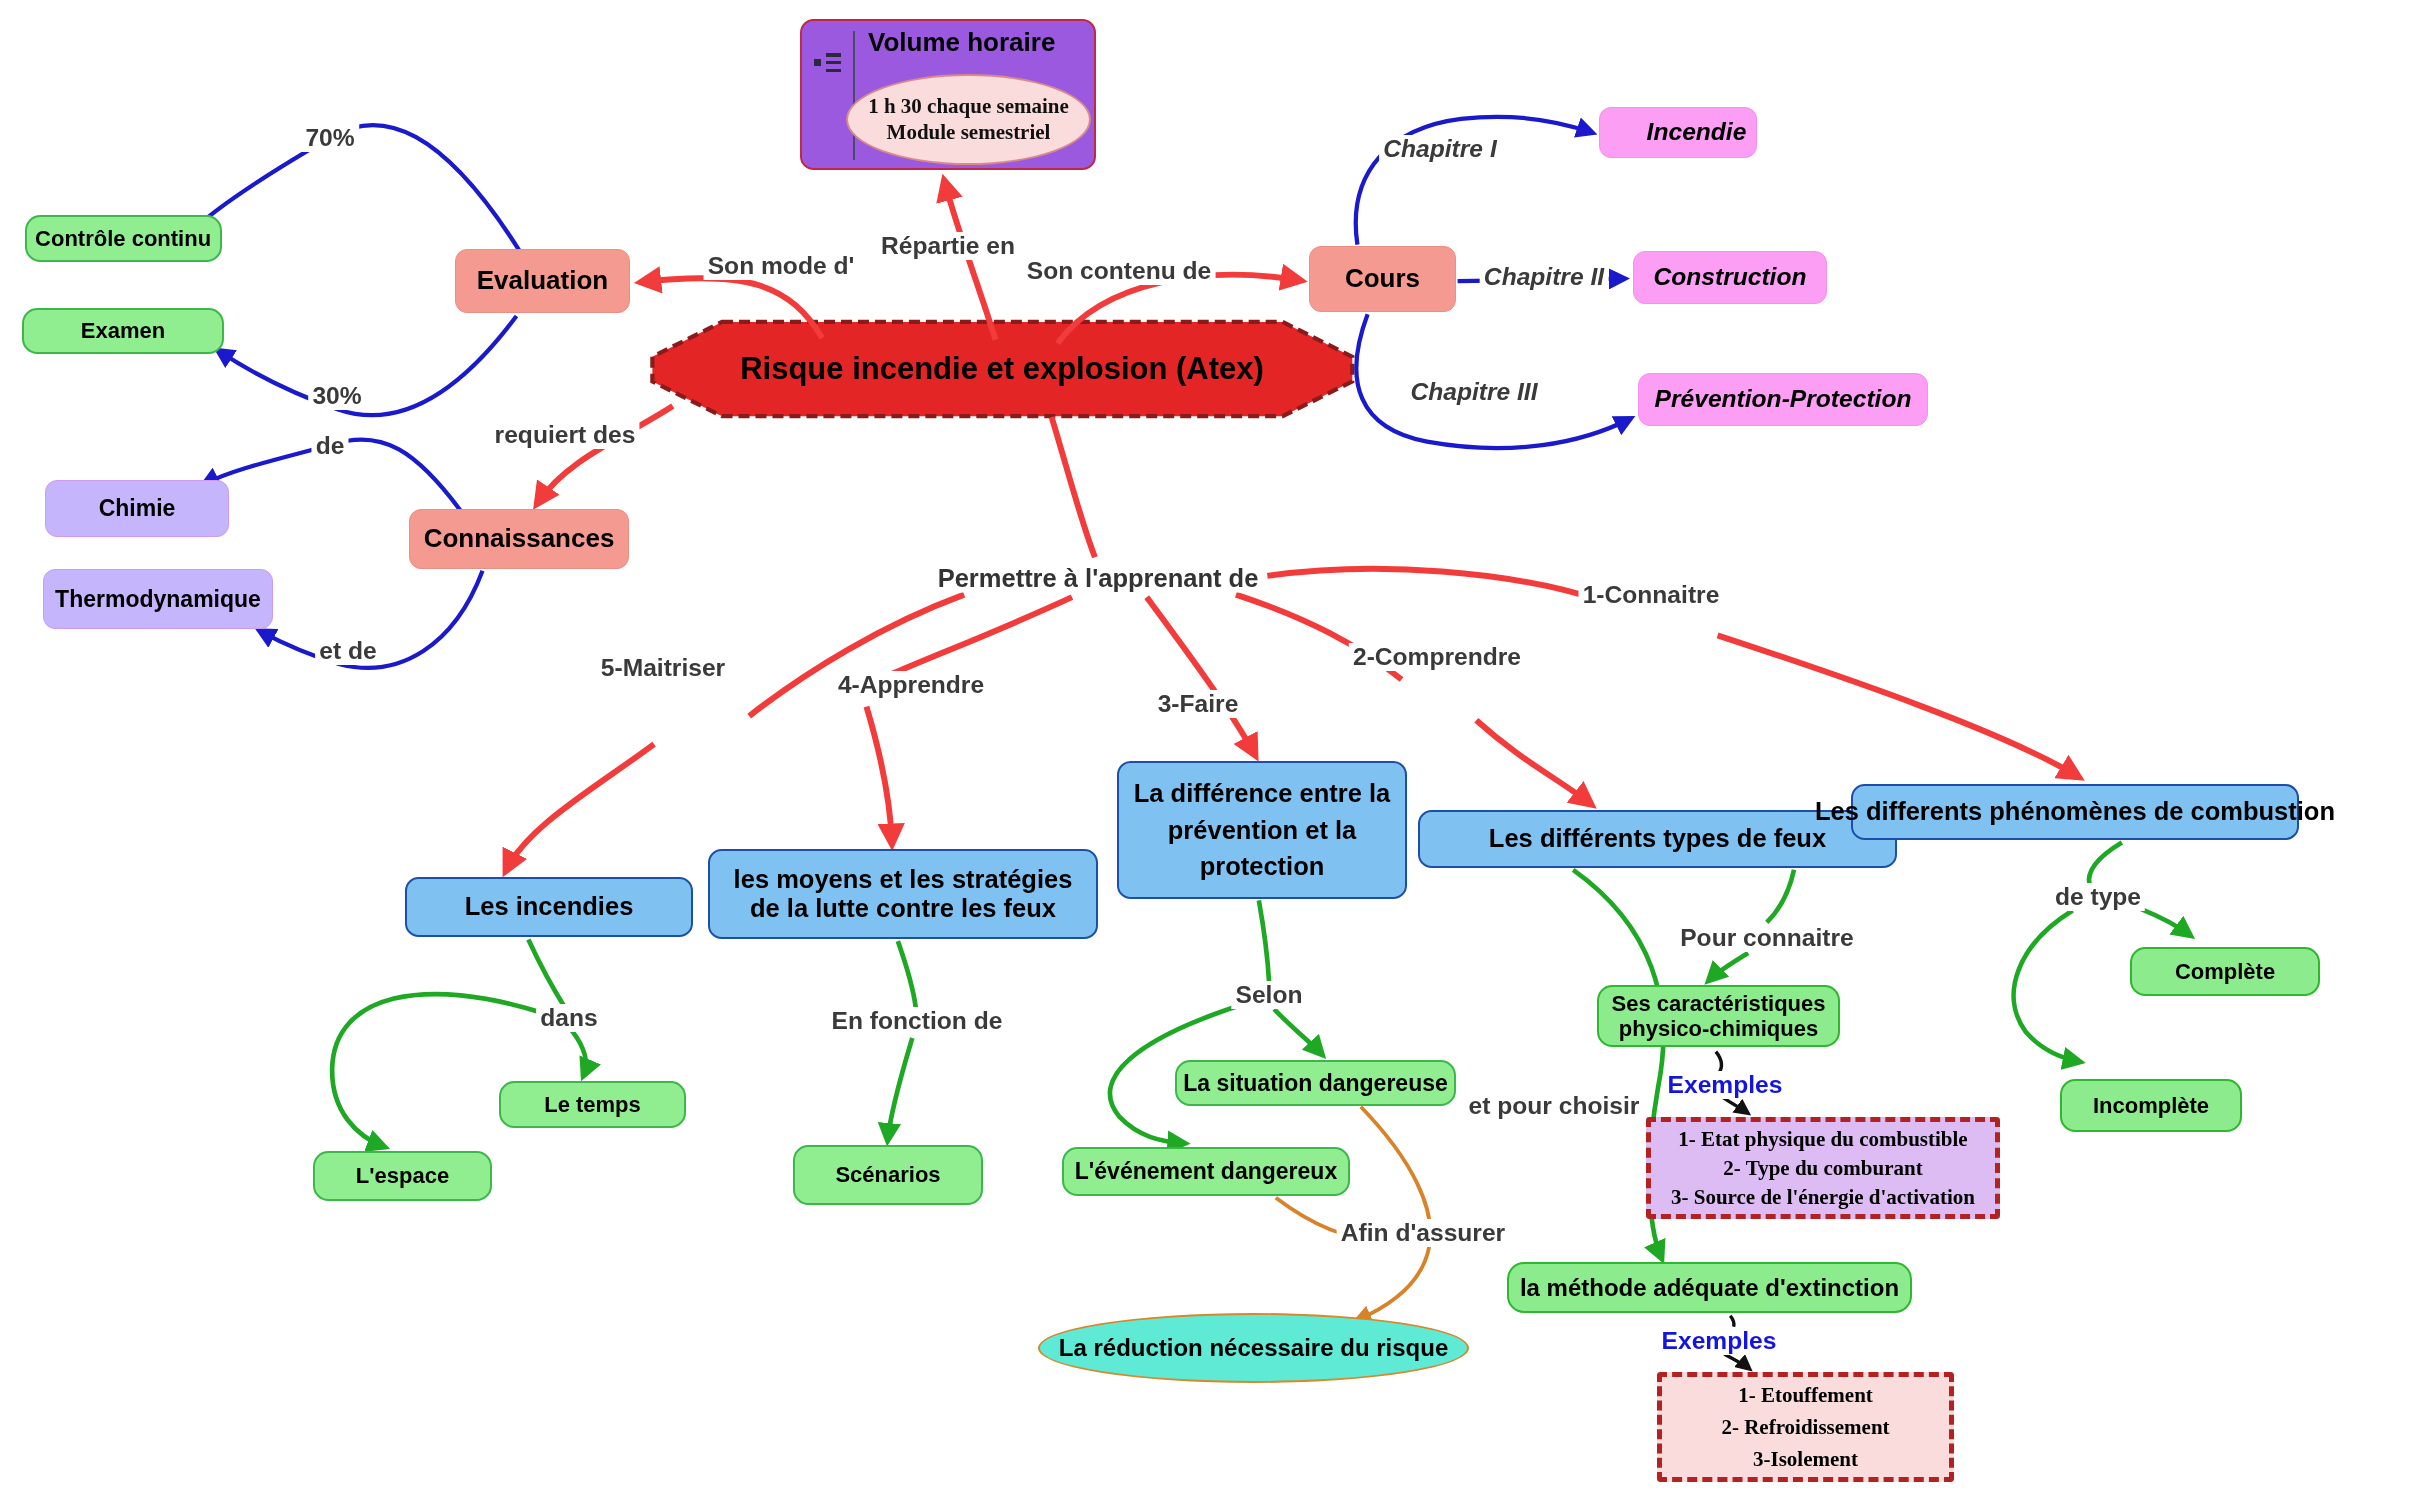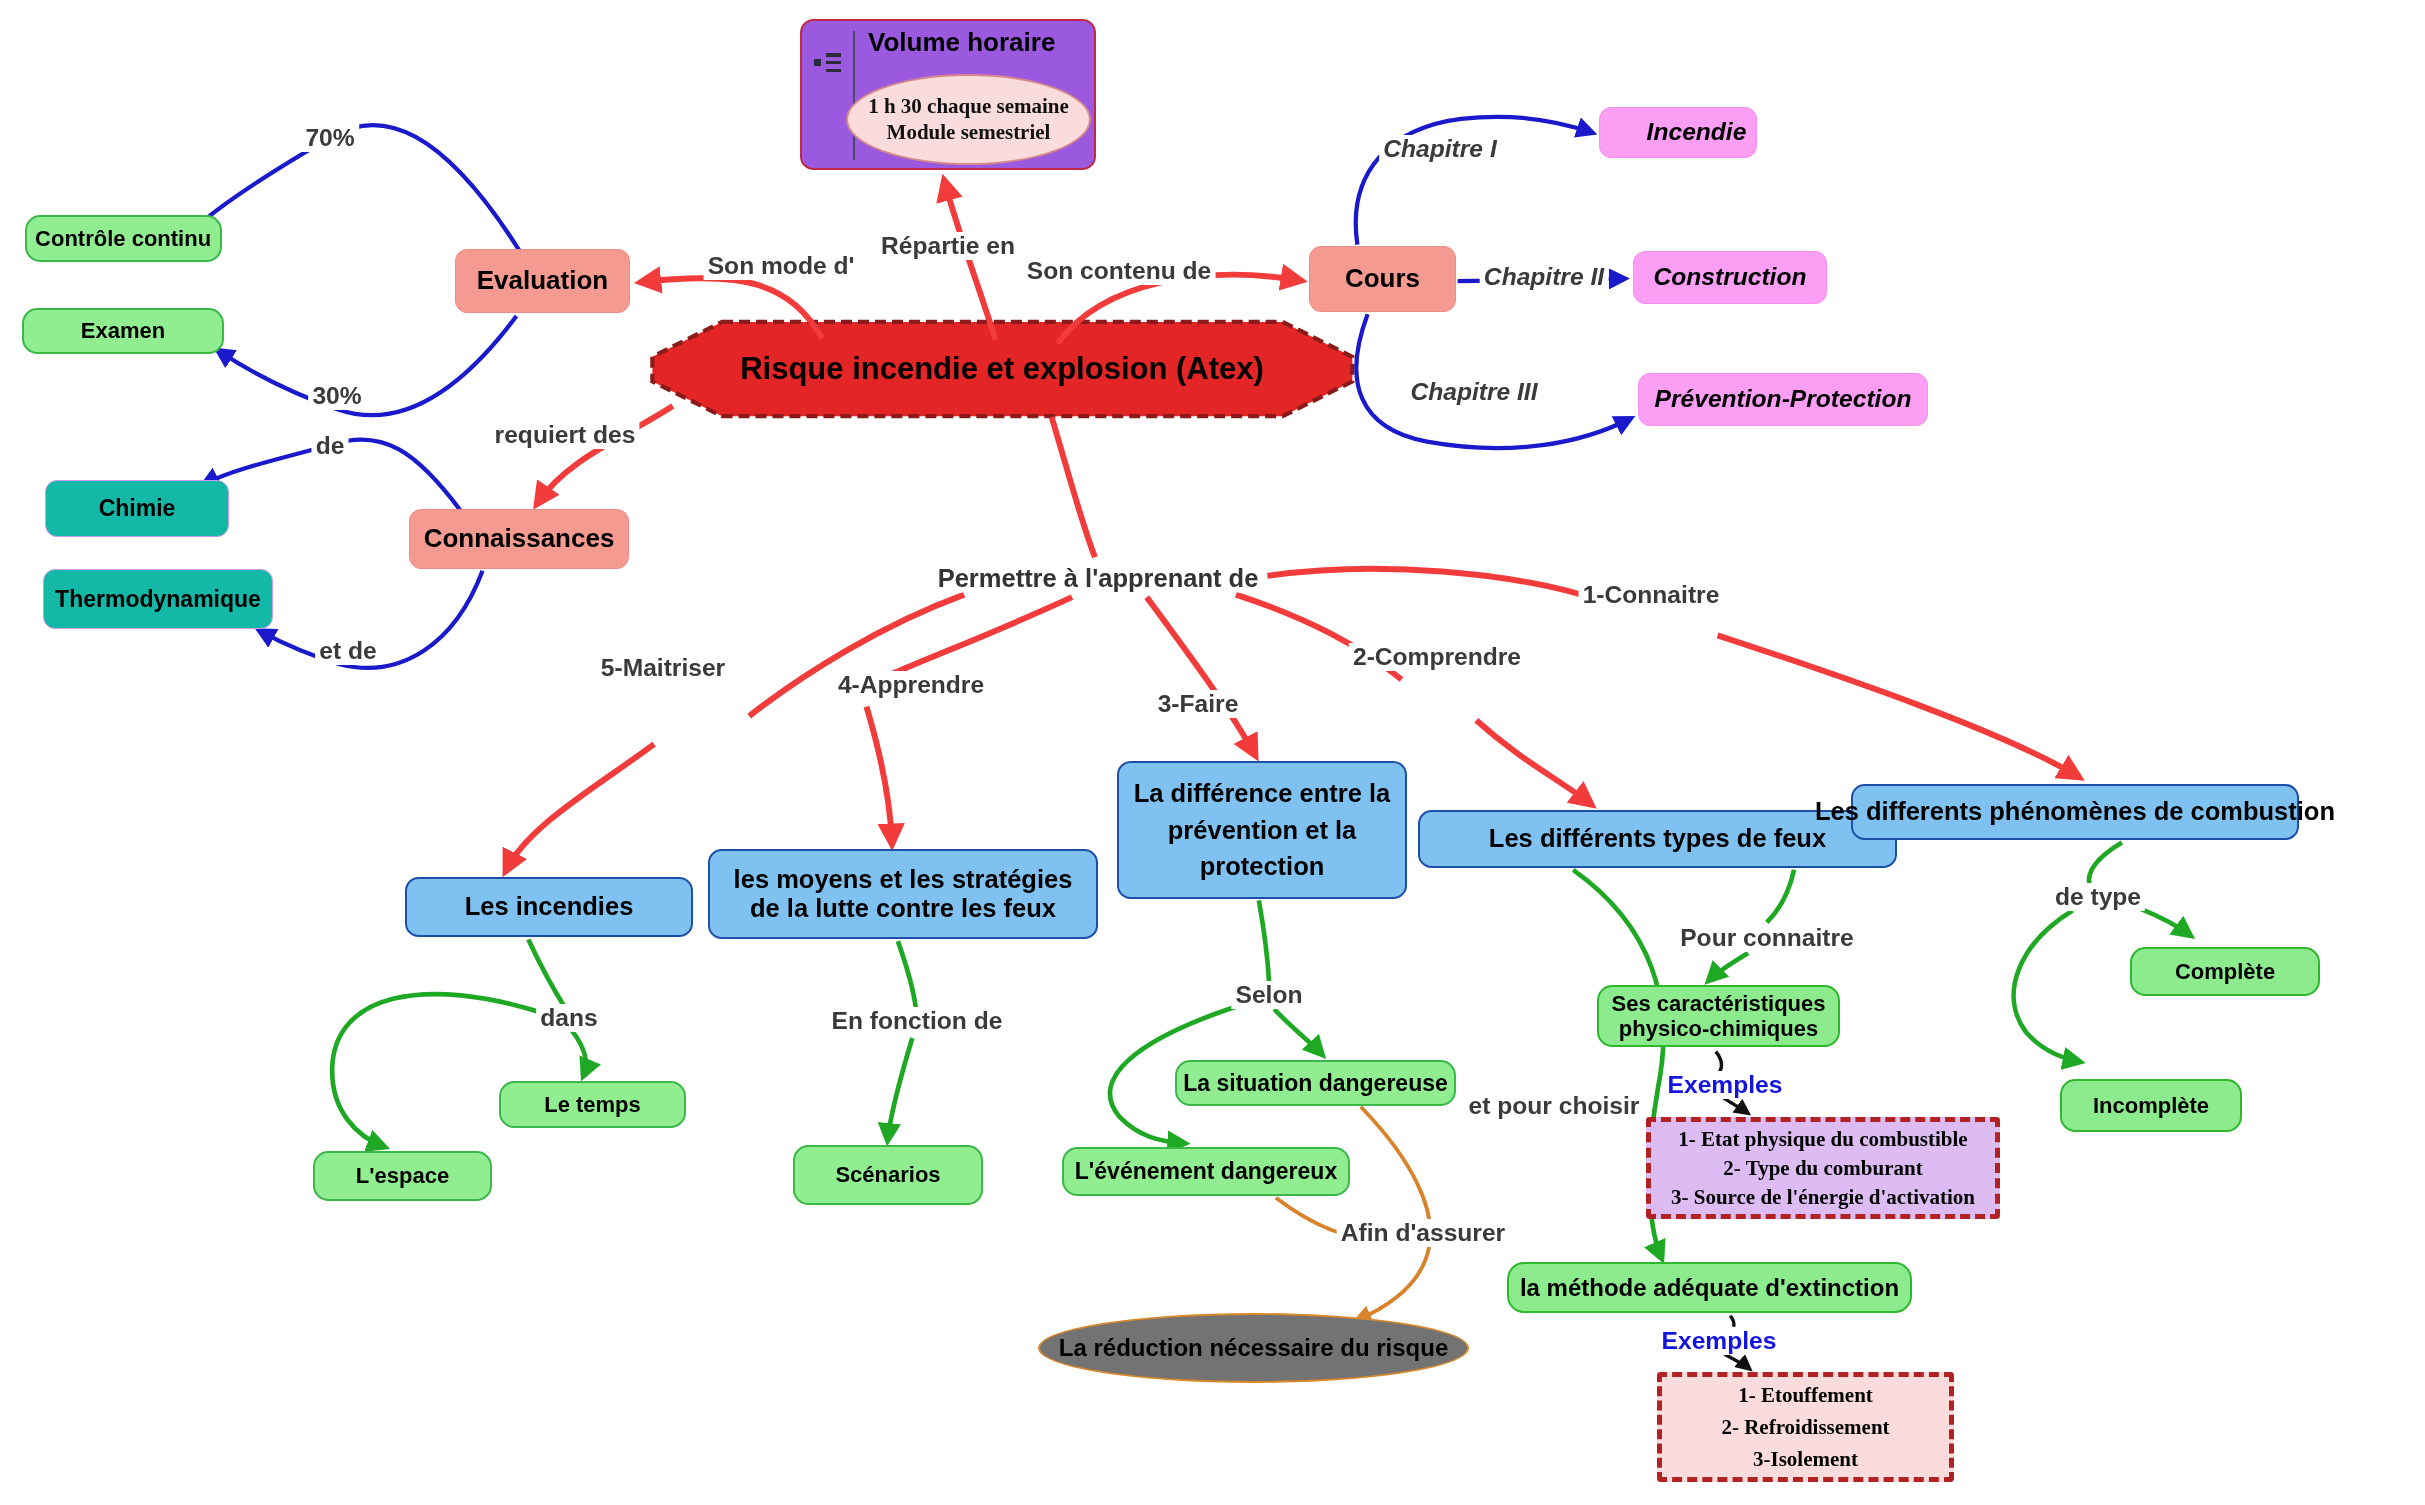--- a/index.html
+++ b/index.html
@@ -6,24 +6,24 @@
   #canvas{position:relative;width:2426px;height:1506px;background:#ffffff;overflow:hidden;
           font-family:"Liberation Sans", sans-serif;}
   svg.edges{position:absolute;left:0;top:0;width:2426px;height:1506px;pointer-events:none;}
 
   .node{position:absolute;display:flex;align-items:center;justify-content:center;text-align:center;
         font-weight:bold;color:#000;box-sizing:border-box;border-radius:12px;line-height:1.15;}
   .nowrap{white-space:nowrap;}
   .salmon{background:#F59A90;border:1.7px solid #ee8d84;font-size:26px;}
   .green{background:#90EE90;border:2.1px solid #3cb84b;font-size:22px;}
   .green2{background:#8ceb8c;border:2.1px solid #2eb82e;font-size:22px;}
-  .purple{background:#14b8a6;border:1.7px solid #cf9bf0;font-size:23px;}
+  .purple{background:#c4b5fd;border:1.7px solid #cf9bf0;font-size:23px;}
   .magenta{background:#FB9EF4;border:1.7px solid #f78fef;font-style:italic;font-size:24.6px;}
   .blue{background:#7FC2F2;border:2.5px solid #1d4fa8;font-size:25.5px;border-radius:13.6px;}
-  .orange-ellipse{background:#737373;border:2.5px solid #D8872A;border-radius:50%;font-size:24px;}
+  .orange-ellipse{background:#5eead4;border:2.5px solid #D8872A;border-radius:50%;font-size:24px;}
   .dashed{border:5.1px dashed #B22222;border-radius:3.4px;
           font-family:"Liberation Serif", serif;font-weight:bold;text-align:center;
           display:flex;flex-direction:column;justify-content:center;gap:5.1px;}
   .dashed.lav{background:#DDBBF3;font-size:21px;}
   .dashed.pink{background:#FADCDC;font-size:21px;}
 
   .hexlabel{position:absolute;display:flex;align-items:center;justify-content:center;
             font-weight:bold;font-size:31px;color:#000;}
 
   .elabel{position:absolute;transform:translate(-50%,-50%);font-weight:bold;font-size:24.6px;

